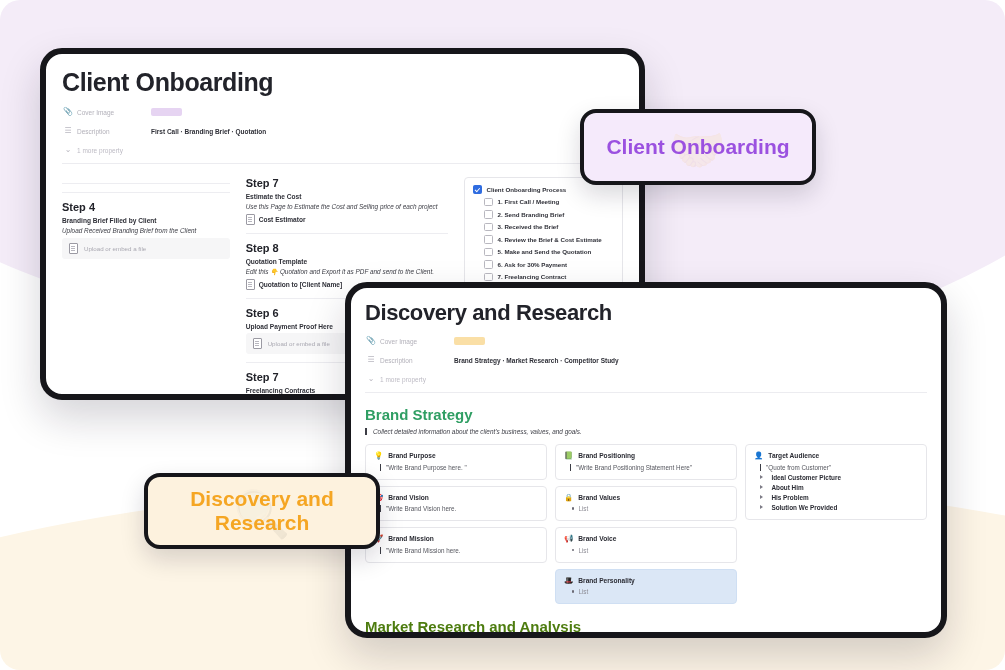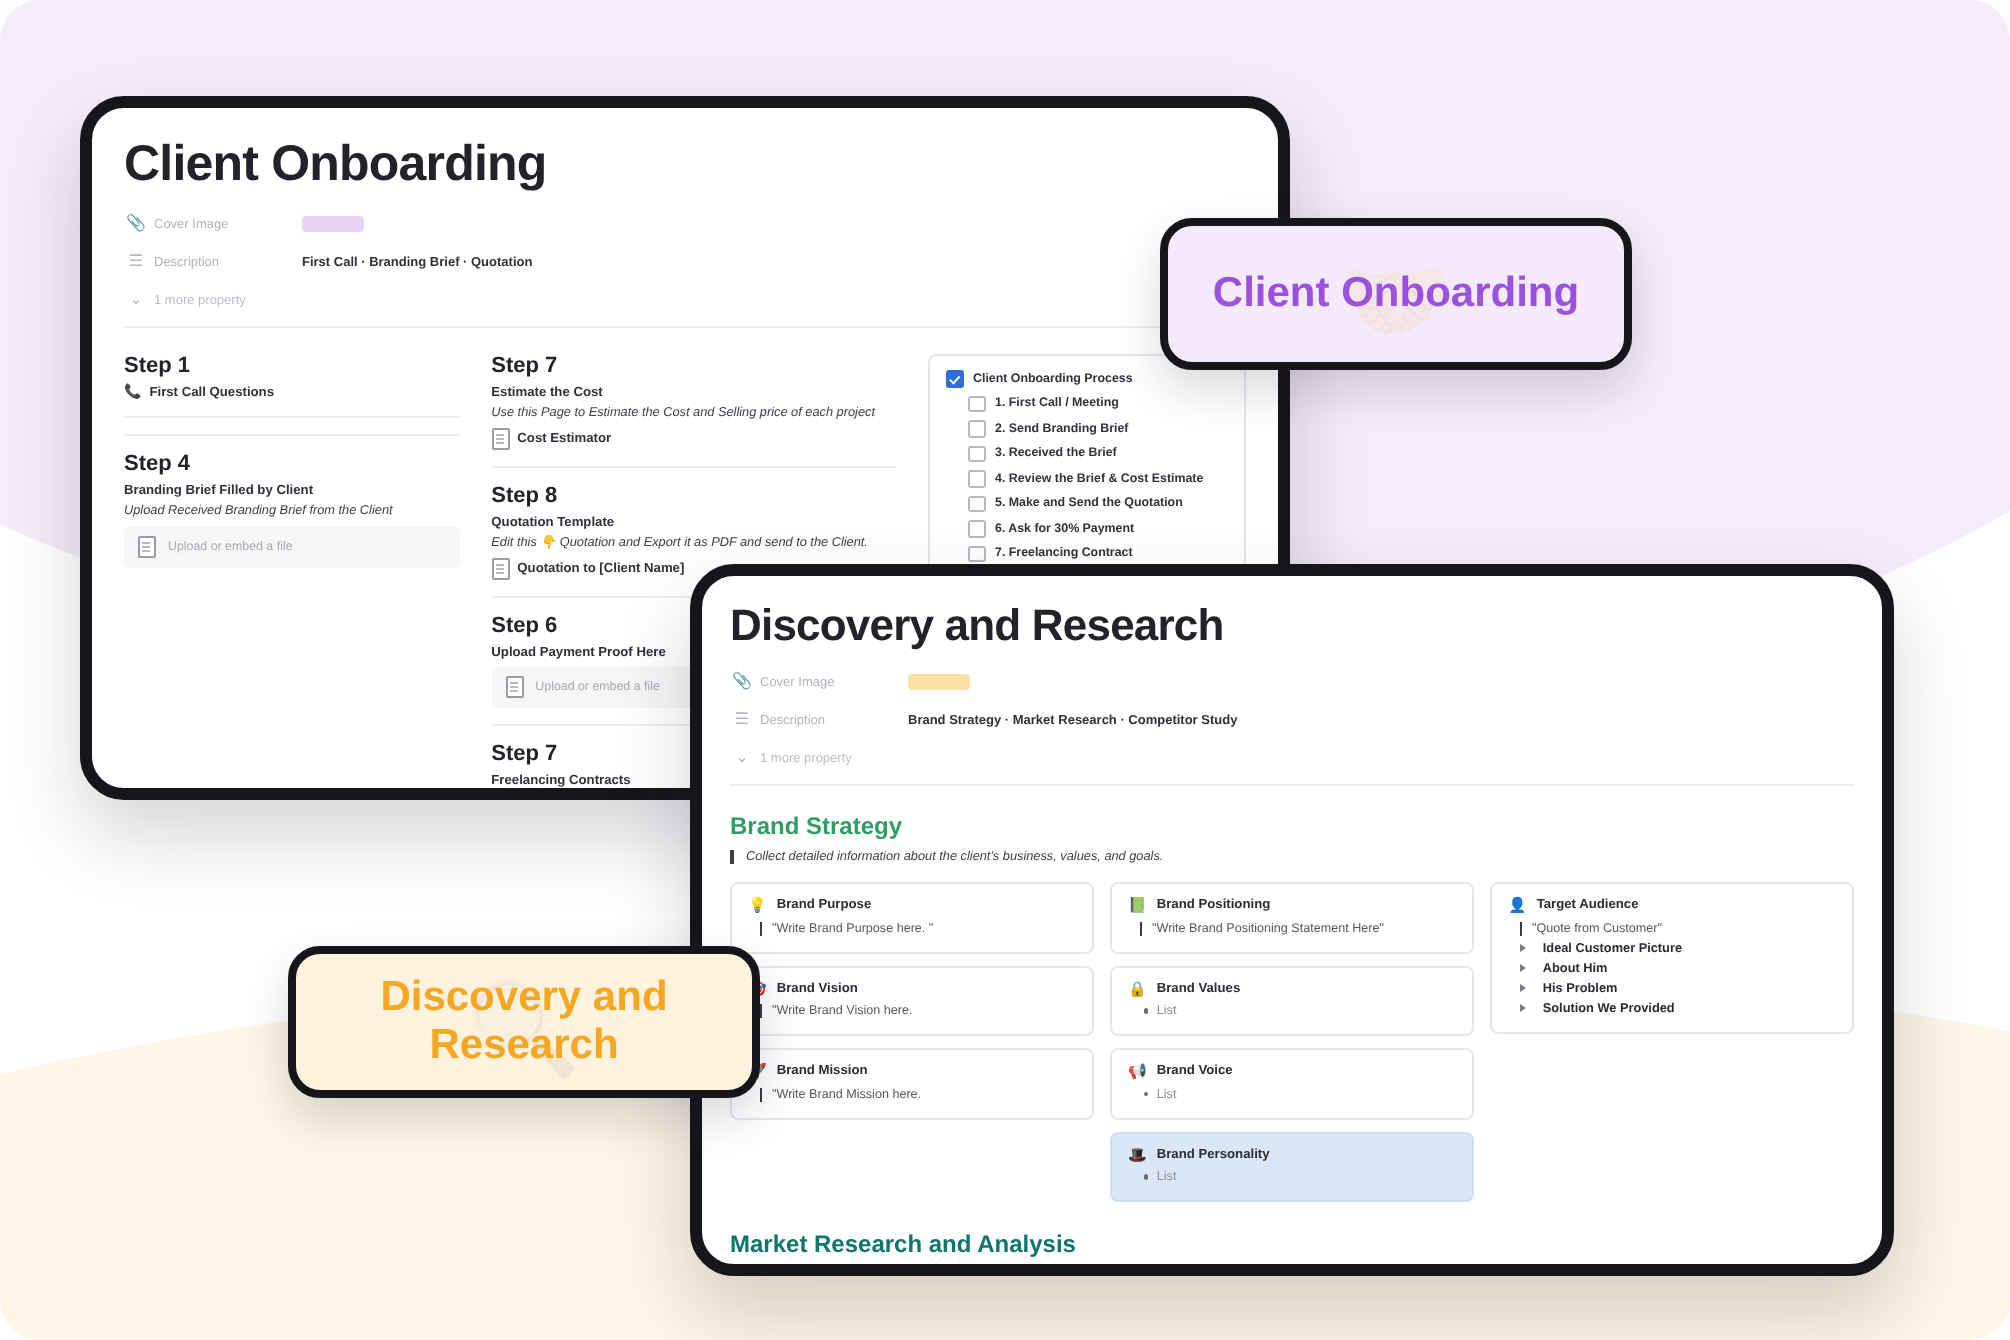--- a/index.html
+++ b/index.html
@@ -98,21 +98,21 @@
   .chk-box.on:after{
     content:"";position:absolute;left:1.6px;top:.5px;width:2px;height:3.6px;
     border:solid #fff;border-width:0 1.1px 1.1px 0;transform:rotate(42deg);
   }
   .chk-lbl{font-size:6.2px;color:#2f3038;font-weight:bold;white-space:nowrap;}
   .indent{padding-left:11px;}
 
   
   #panel-discovery{left:345px;top:282px;width:590px;height:344px;}
   #panel-discovery .pg-title{font-size:22px;}
-  .sec-title{font-size:12px;font-weight:bold;margin:0 0 5px 0;}
+  .sec-title{font-size:15px;font-weight:bold;margin:0 0 5px 0;}
   .sec-title.green{color:#2f9e63;}
   .sec-title.purple{color:#8a5ec6;}
   .quote-line{
     border-left:2px solid #3c3d45;padding-left:6px;
     font-size:6.4px;font-style:italic;color:#3c3d45;
   }
   .grid3{display:flex;gap:8px;margin-top:9px;}
   .gcol{flex:1;display:flex;flex-direction:column;gap:6px;}
   .card{
     border:1px solid #e6e6ea;border-radius:4px;background:#fff;padding:7px 8px 8px 8px;
@@ -179,27 +179,20 @@
           <span class="prop-ico">⌄</span>
           <span class="prop-more">1 more property</span>
         </div>
       </div>
 
       <div class="rule" style="margin-top:5px;"></div>
 
       <div class="cols" style="margin-top:13px;">
 
         <div class="col" style="width:174px;padding-right:16px;">
-            <div class="step">
-              <div class="step-h">Step 1</div>
-              <div class="file-link">
-                <span class="emoji" style="font-size: 7px;">📞</span>
-                <span>First Call Questions</span>
-              </div>
-            </div>
             <div class="step-div"></div>
             <div class="step-div"></div>
             <div class="step">
               <div class="step-h">Step 4</div>
               <div class="step-sub">Branding Brief Filled by Client</div>
               <div class="step-note it">Upload Received Branding Brief from the Client</div>
               <div class="upload">
                 <span class="doc-ico"></span>
                 <span>Upload or embed a file</span>
               </div>
@@ -402,21 +395,21 @@
               </div>
               <div class="tg">
                 <span class="caret"></span>
                 <span>Solution We Provided</span>
               </div>
             </div>
           </div>
       </div>
 
       <div style="margin-top:14px;">
-        <div class="sec-title purple" style="color: #0f766e;">Market Research and Analysis</div>
+        <div class="sec-title purple" style="color: #4d7c0f;">Market Research and Analysis</div>
 
       </div>
 
     </div>
   </div>
 
   <div class="badge" id="badge-onboarding" style="background: rgb(245, 234, 251); color: rgb(155, 81, 224);">
     <span class="badge-ghost">🤝</span>
     <span class="badge-txt">Client Onboarding</span>
   </div>

